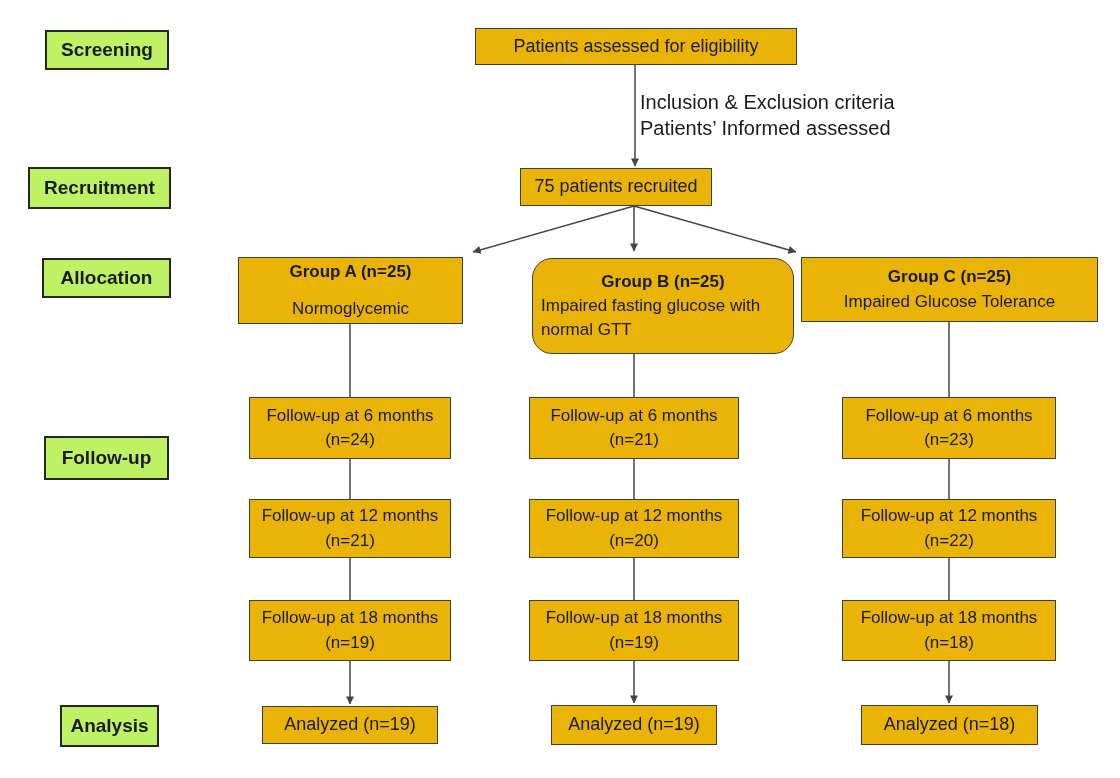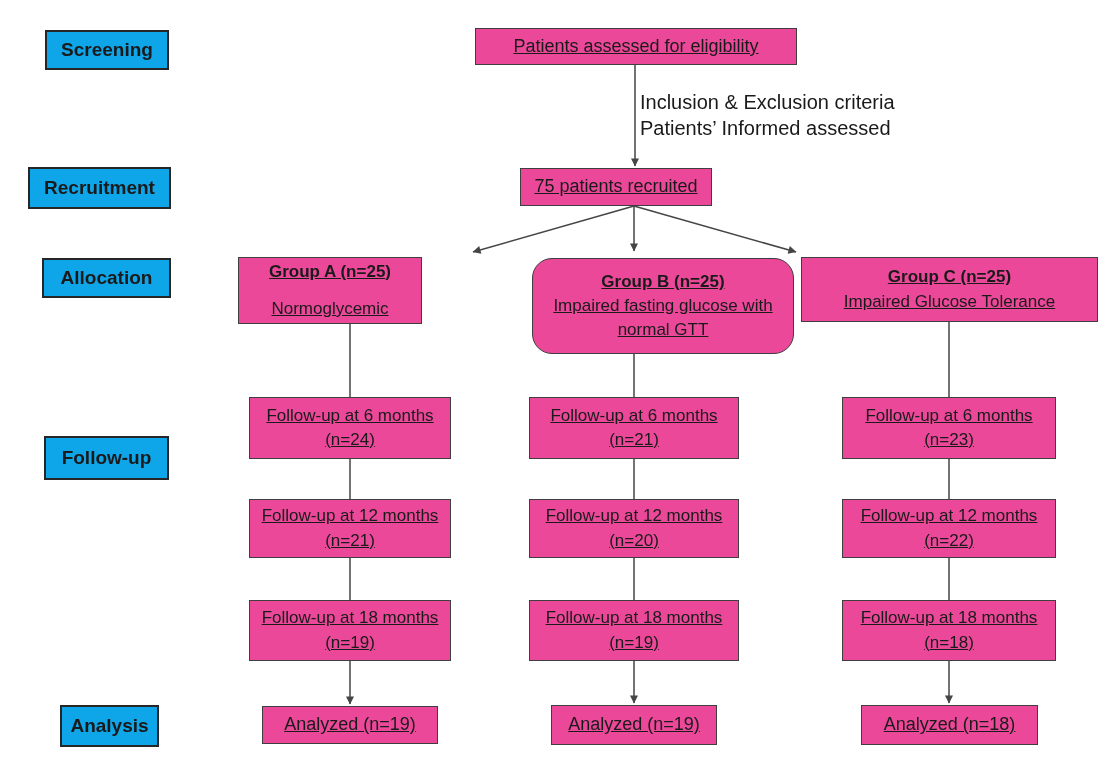--- a/index.html
+++ b/index.html
@@ -9,51 +9,50 @@
   body{font-family:"Liberation Sans", sans-serif; color:var(--text);}
   #canvas{
     position:relative; width:1120px; height:778px; background:var(--bg);
     overflow:hidden; margin:0 auto;
   }
   #wires{position:absolute; left:0; top:0; width:1120px; height:778px; pointer-events:none;}
   #wires line{stroke:var(--line); stroke-width:1.5;}
   #wires .mk{fill:var(--line);}
 
   .stage{
-    position:absolute; border:2px solid #262626; background:#0ea5e9;
+    position:absolute; border:2px solid #262626; background:#bef264;
     display:flex; align-items:center; justify-content:center;
     font-weight:bold; font-size:19px; white-space:nowrap;
   }
   .fbox{
-    position:absolute; border:1.5px solid var(--border); background:#ec4899;
+    position:absolute; border:1.5px solid var(--border); background:#eab308;
     display:flex; flex-direction:column; align-items:center; justify-content:center;
-    text-align:center; font-size:17px; line-height:1.42; box-sizing:border-box;
+    text-align:left; font-size:17px; line-height:1.42; box-sizing:border-box;
     padding:2px 8px;
-    text-decoration:underline;
   }
   .fbox .title{font-weight:bold;}
   .big{font-size:18px;}
 
   
   #stage-screening  {left:45px;  top:30px;  width:120px; height:36px;}
   #stage-recruitment{left:28px;  top:167px; width:139px; height:38px;}
   #stage-allocation {left:42px;  top:258px; width:125px; height:36px;}
   #stage-followup   {left:44px;  top:398px; width:121px; height:40px;margin-top:38px;}
   #stage-analysis   {left:60px;  top:705px; width:95px;  height:38px;}
 
   
   #box-eligibility{left:475px; top:28px;  width:322px; height:37px;}
   #note-criteria{
     position:absolute; left:640px; top:89px; font-size:20px; line-height:26px;
     white-space:nowrap;
   }
   #box-recruited{left:520px; top:168px; width:192px; height:38px;}
 
   
-  #box-group-a{left:238px; top:257px; width:184px; height:67px;gap:13px;}
+  #box-group-a{left:238px; top:257px; width:225px; height:67px;gap:13px;}
   #box-group-b{left:532px; top:258px; width:262px; height:96px;border-radius:20px;}
   #box-group-c{left:801px; top:257px; width:297px; height:65px;}
 
   
   #fu-a-6 {left:249px; top:397px; width:202px; height:62px;}
   #fu-b-6 {left:529px; top:397px; width:210px; height:62px;}
   #fu-c-6 {left:842px; top:397px; width:214px; height:62px;}
   #fu-a-12{left:249px; top:499px; width:202px; height:59px;}
   #fu-b-12{left:529px; top:499px; width:210px; height:59px;}
   #fu-c-12{left:842px; top:499px; width:214px; height:59px;}

